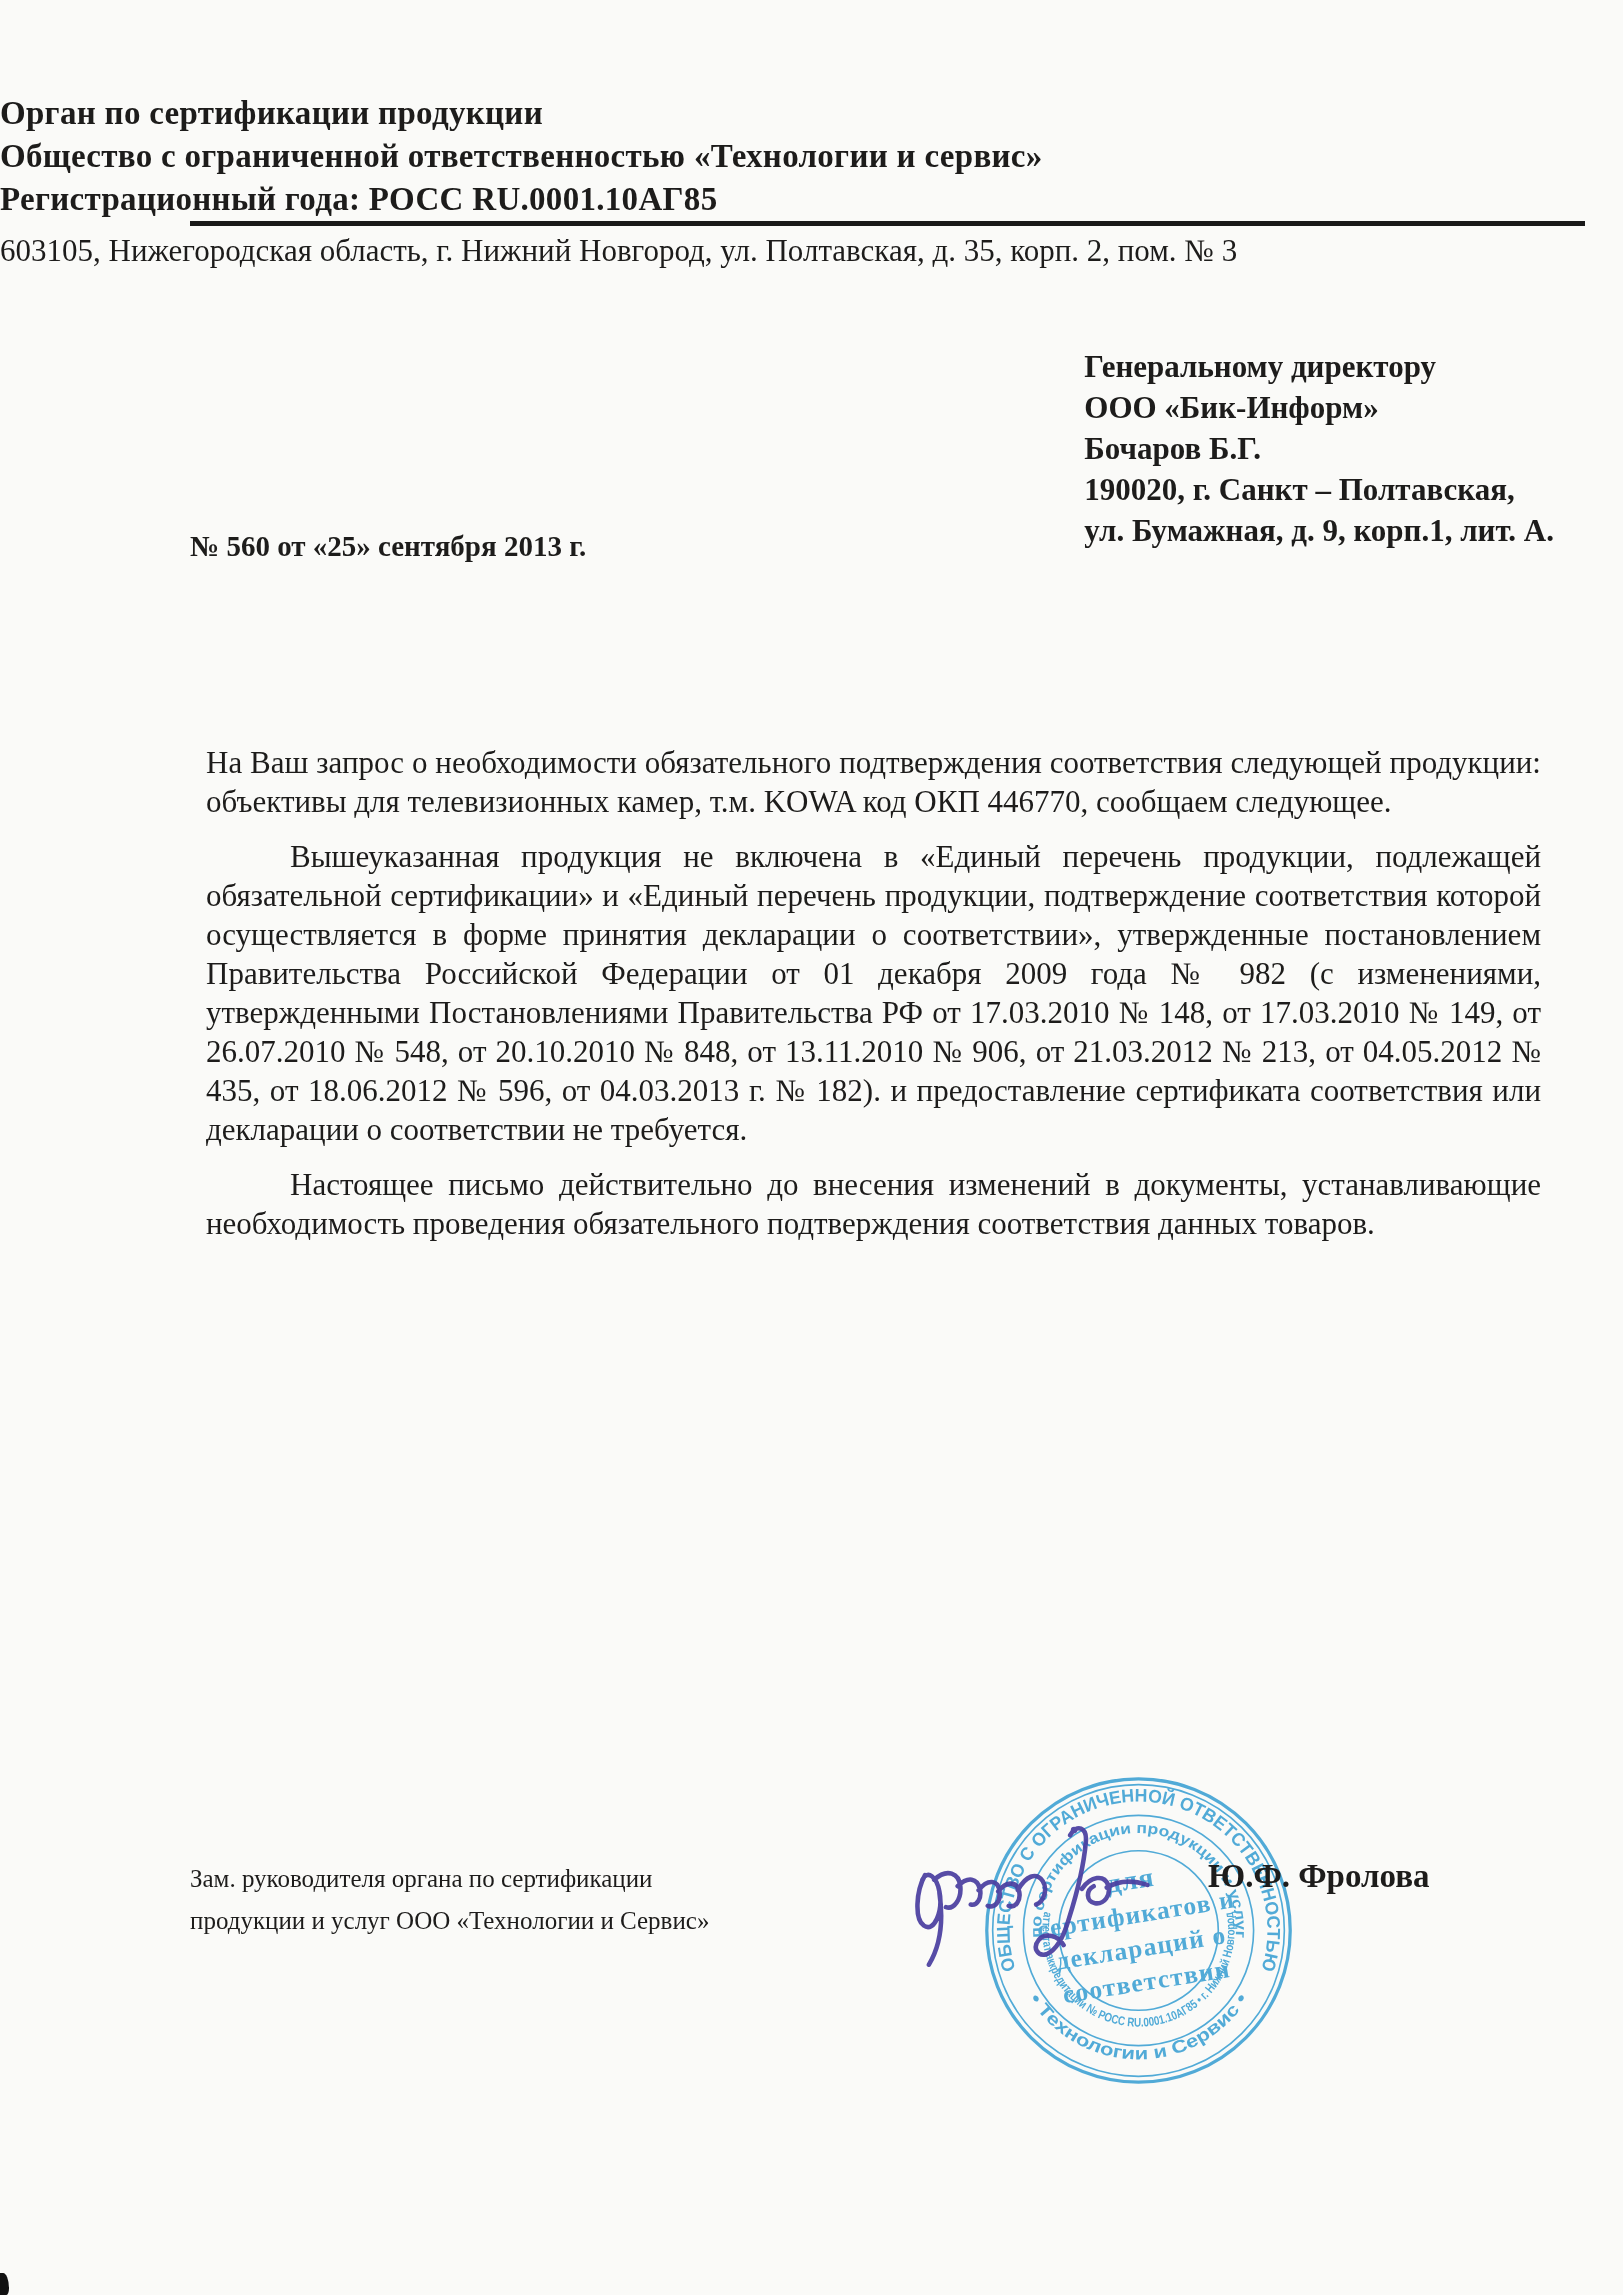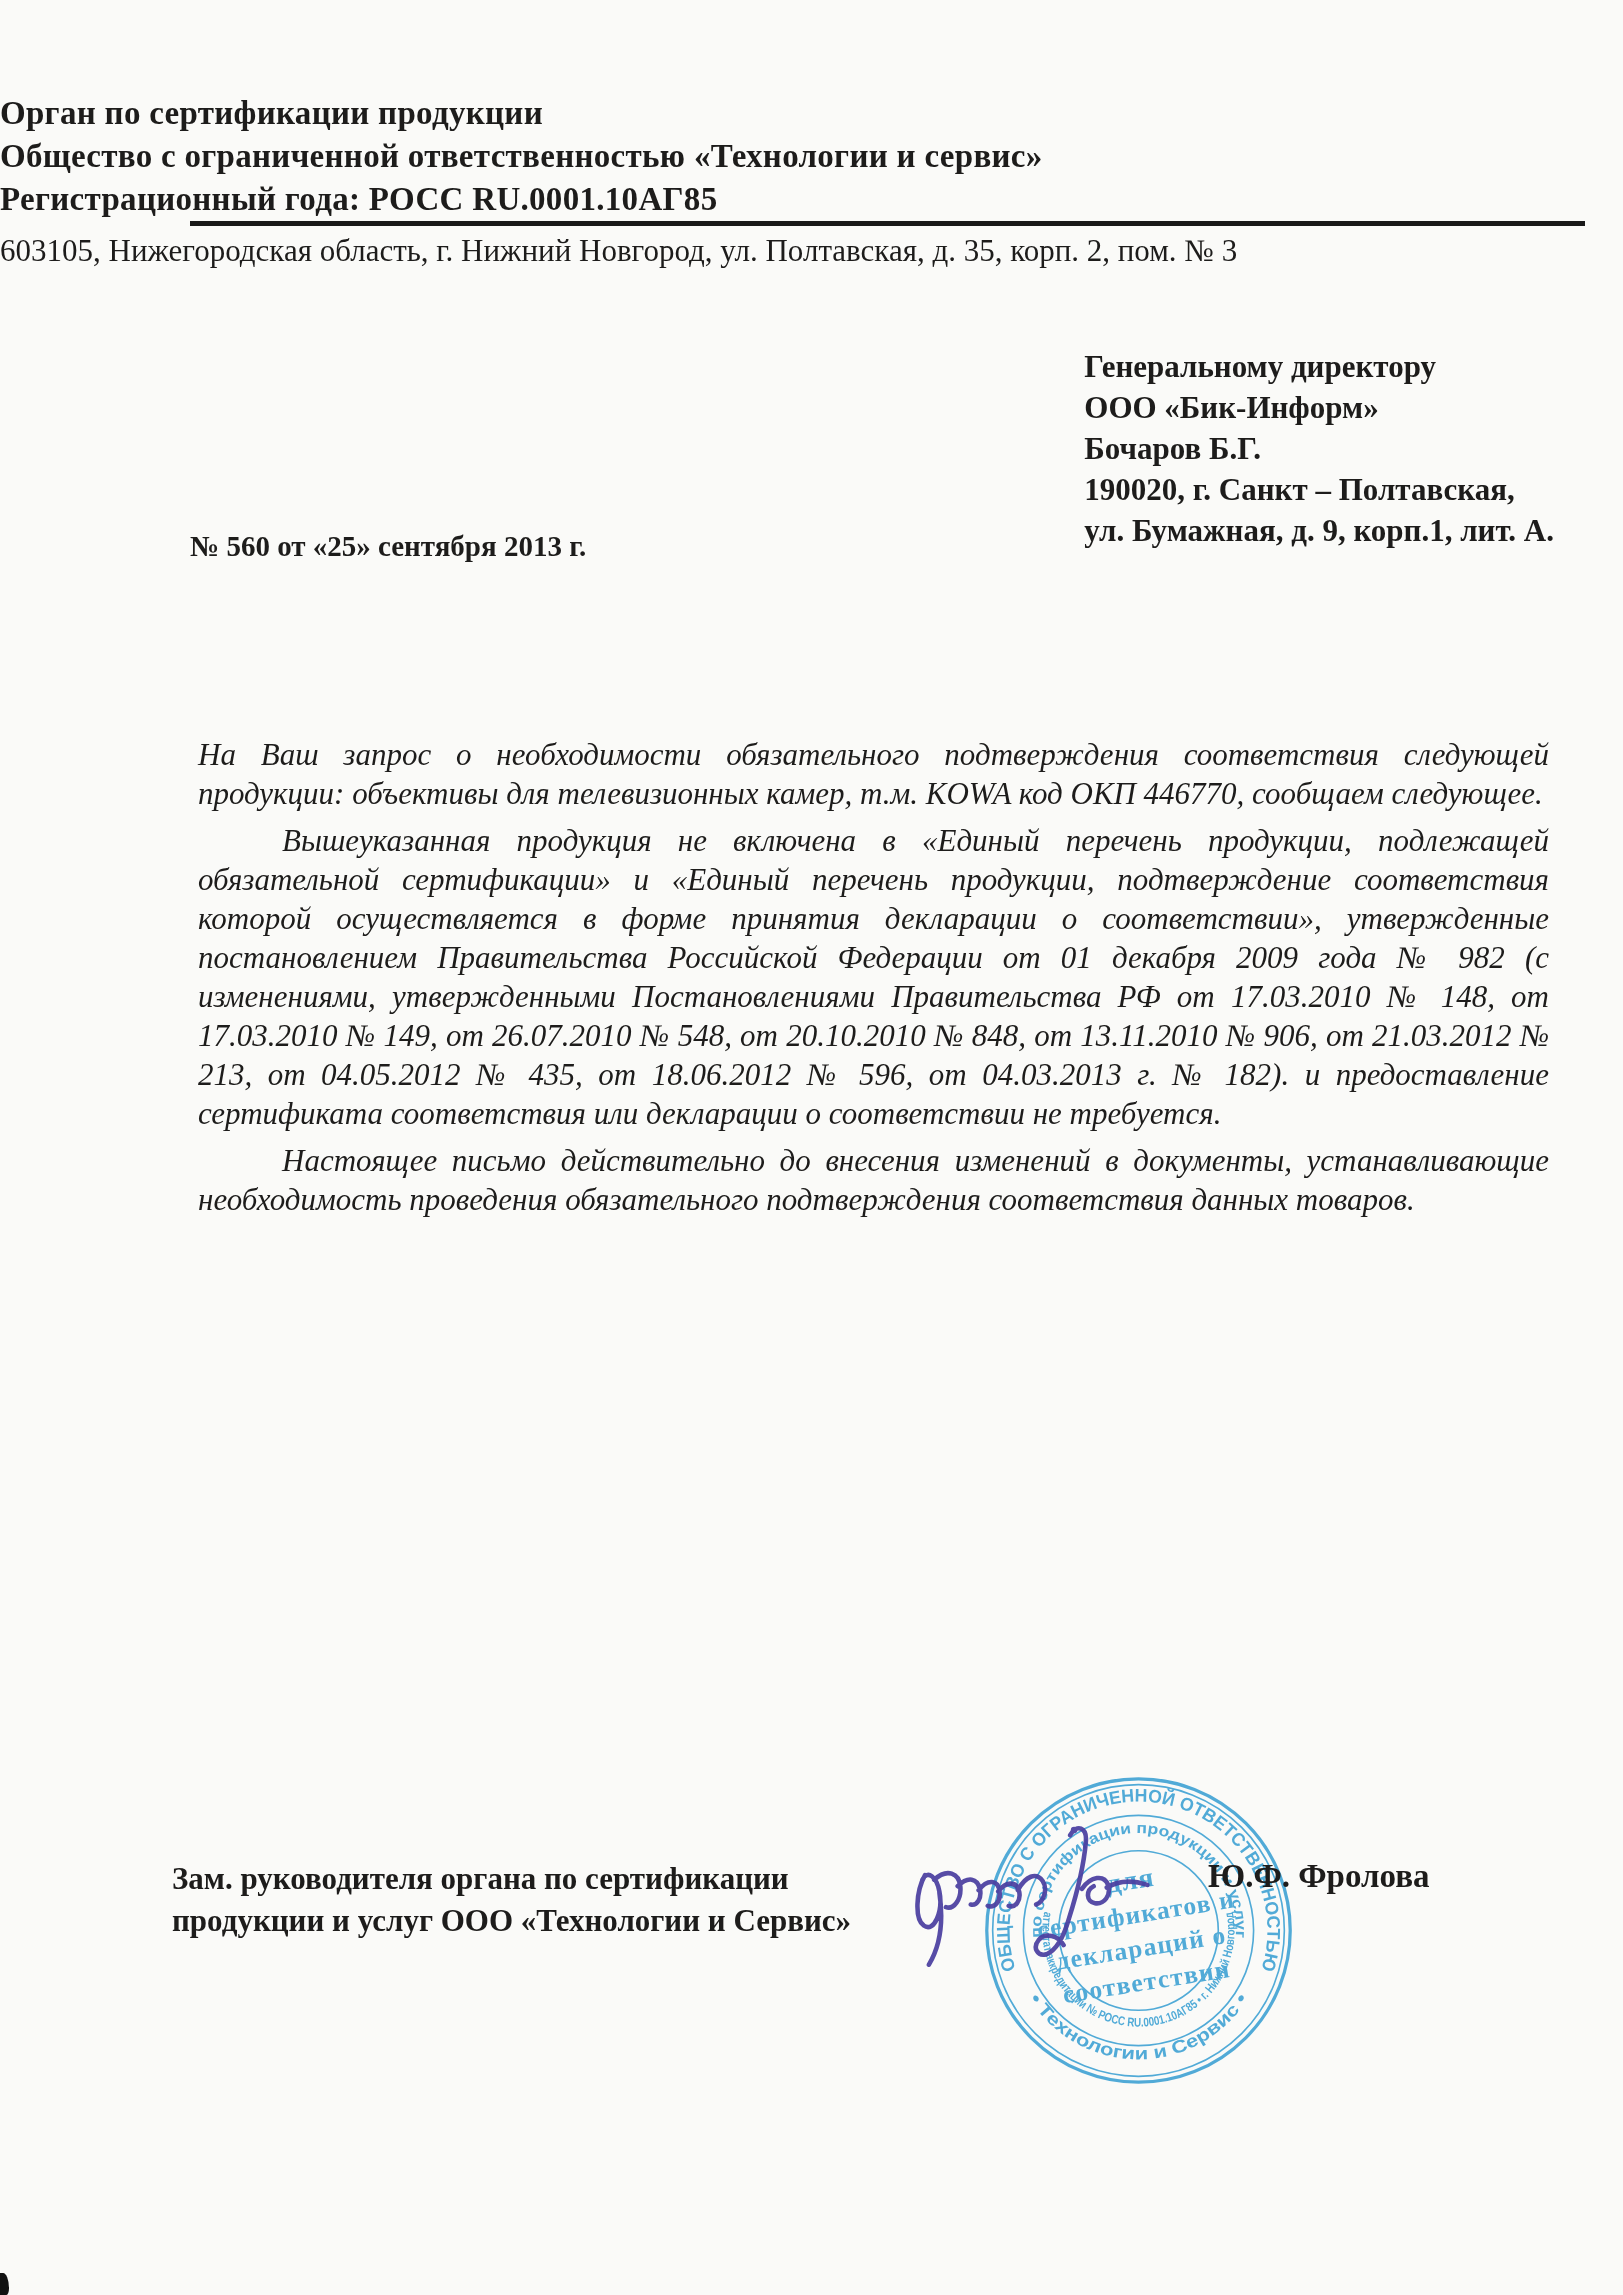--- a/index.html
+++ b/index.html
@@ -39,26 +39,26 @@
   
   .reference{
     position:absolute;top:530px;left:190px;
     font-weight:bold;font-size:29px;
   }
   
   .letter-body{
     position:absolute;top:727px;left:190px;width:1367px;
     font-size:31px;line-height:39px;text-align:justify;
   }
-  .letter-body p{margin:8px;font-style:italic;}
+  .letter-body p{margin:16px;}
   .letter-body p.indent{text-indent:84px;}
   
   .sign-title{
-    position:absolute;top:1858px;left:172px;
-    font-weight:bold;font-size:31px;line-height:42px;z-index:2;
+    position:absolute;top:1858px;left:190px;
+    font-weight:normal;font-size:25px;line-height:42px;z-index:2;
   }
   .sign-name{
     position:absolute;top:1858px;left:1208px;
     font-weight:bold;font-size:33px;z-index:2;
   }
   
   .stamp{
     position:absolute;left:975px;top:1767px;width:327px;height:327px;
     z-index:1;opacity:0.88;
   }

